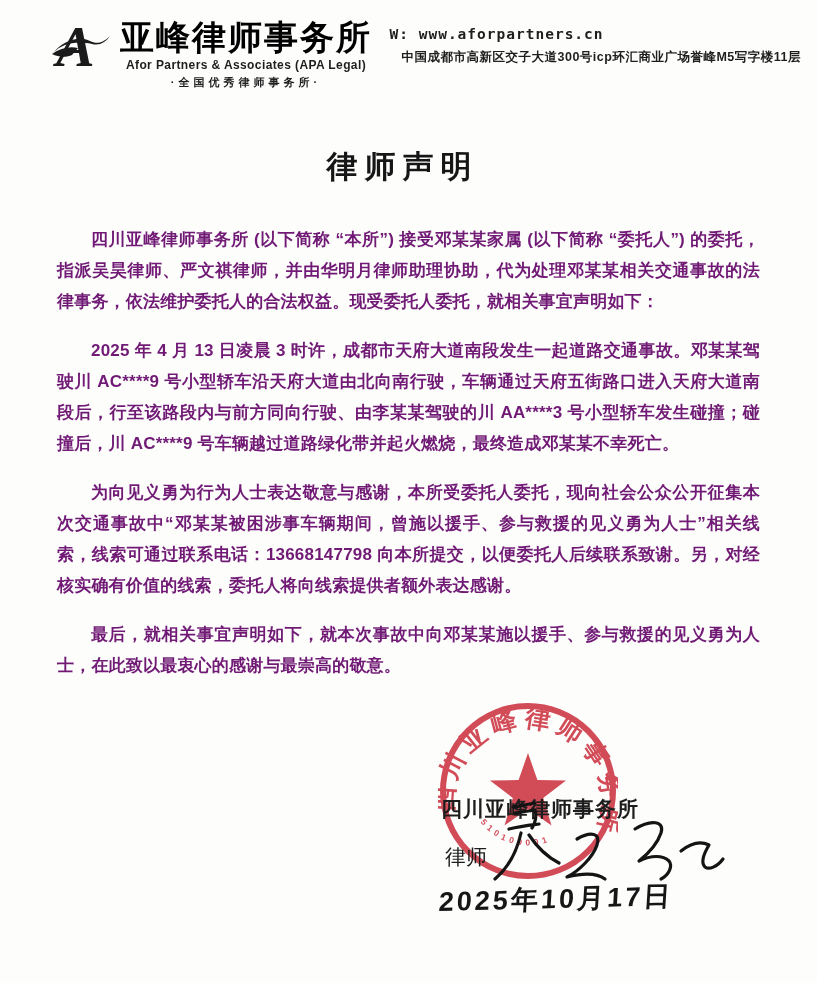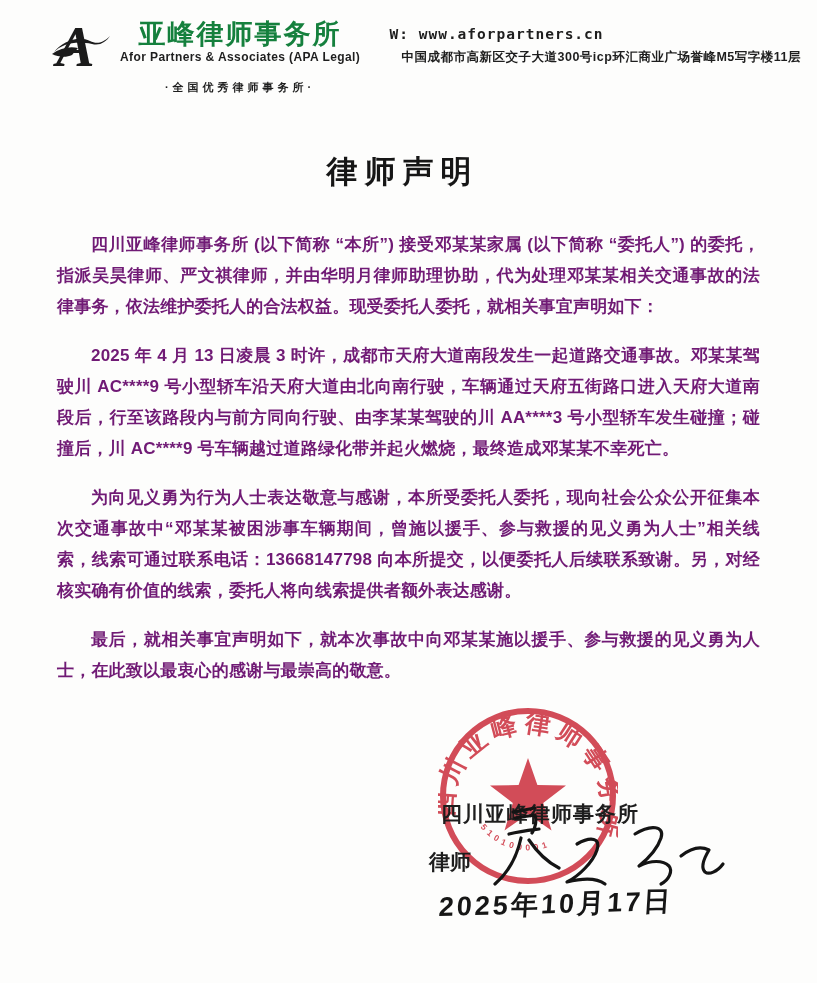--- a/index.html
+++ b/index.html
@@ -18,39 +18,39 @@
   .header {
     display: flex;
     justify-content: space-between;
     align-items: flex-start;
     padding: 14px 16px 0 52px;
   }
   .logo-block { display: flex; align-items: flex-start; }
   .logo-mark { width: 62px; height: 60px; margin-right: 6px; }
   .logo-texts { display: flex; flex-direction: column; align-items: center; padding-top: 6px; }
   .firm-name-cn {
-    font-size: 27px;
+    font-size: 34px;
     font-weight: 800;
     letter-spacing: 2px;
-    color: #15803d;
+    color: #000000;
     line-height: 1.05;
     white-space: nowrap;
   }
   .firm-name-en {
     font-size: 12px;
     font-weight: 700;
     letter-spacing: 0.4px;
     margin-top: 2px;
     white-space: nowrap;
   }
   .firm-tagline {
     font-size: 11px;
     font-weight: 700;
     letter-spacing: 4px;
-    margin-top: 16px;
+    margin-top: 3px;
     white-space: nowrap;
   }
   .header-right { text-align: left; padding-top: 12px; }
   .website {
     font-family: "DejaVu Sans Mono", monospace;
     font-size: 14.5px;
     font-weight: 700;
     letter-spacing: 1px;
     white-space: nowrap;
   }
@@ -84,22 +84,22 @@
   }
   
   .sign-area { position: relative; height: 268px; margin-top: 4px; }
   .seal { position: absolute; left: 381px; top: 2px; width: 180px; height: 180px; z-index: 1; opacity: 0.92; }
   .firm-print {
     position: absolute; left: 384px; top: 96px; z-index: 2;
     font-size: 21px; font-weight: 700; letter-spacing: 1px; color: #1d1d1d;
     white-space: nowrap;
   }
   .lawyer-line {
-    position: absolute; left: 372px; top: 144px; z-index: 2;
-    font-size: 21px; font-weight: 700; color: #1d1d1d;
+    position: absolute; left: 388px; top: 144px; z-index: 2;
+    font-size: 21px; font-weight: 400; color: #1d1d1d;
   }
   .signature-svg { position: absolute; left: 428px; top: 100px; z-index: 3; }
   .date-line {
     position: absolute; left: 382px; top: 182px; z-index: 3;
     font-size: 27px; font-weight: 700; color: #161616;
     transform: skewX(-5deg) rotate(-1.5deg);
     letter-spacing: 3px;
     white-space: nowrap;
   }
 </style>

